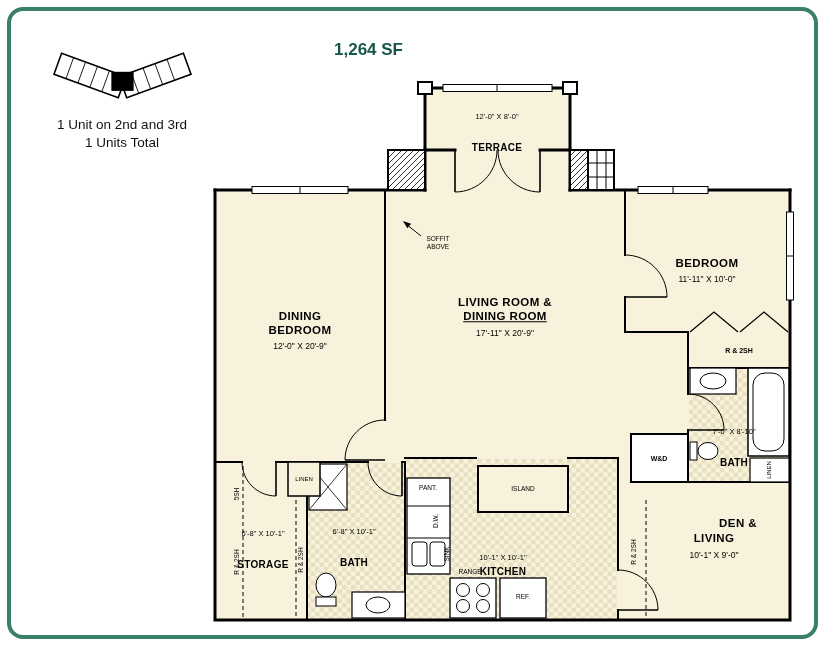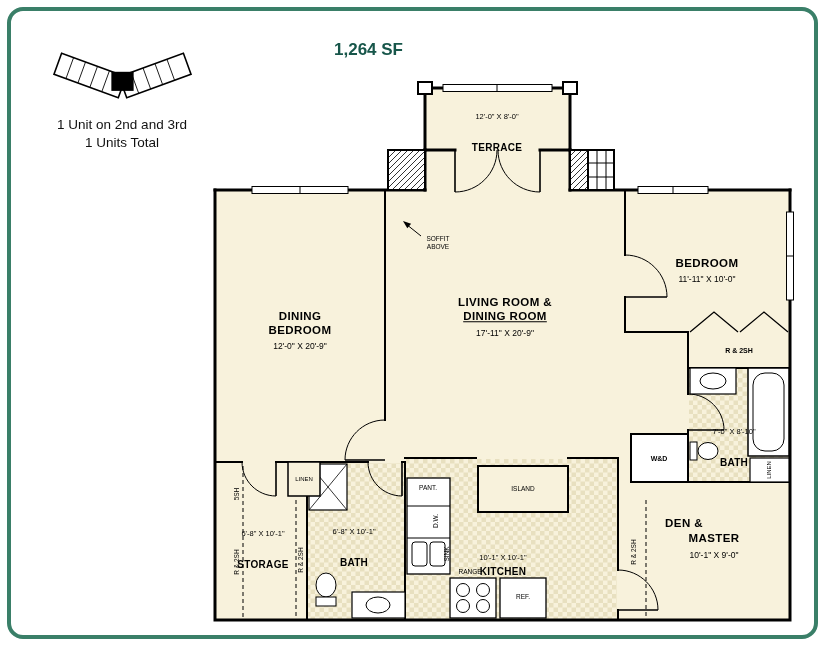--- a/index.html
+++ b/index.html
@@ -178,22 +178,22 @@
   <div class="lbl room" style="left:505px;top:303px">LIVING ROOM &amp;</div>
   <div class="lbl room underline" style="left:505px;top:317px">DINING ROOM</div>
   <div class="lbl dims" style="left:505px;top:333px">17'-11" X 20'-9"</div>
 
   <div class="lbl room" style="left:707px;top:264px">BEDROOM</div>
   <div class="lbl dims" style="left:707px;top:279px">11'-11" X 10'-0"</div>
 
   <div class="lbl room-sm" style="left:734px;top:419px">BATH</div>
   <div class="lbl dims-sm" style="left:734px;top:432px">7'-0" X 8'-10"</div>
 
-  <div class="lbl room" style="left:684px;top:524px">DEN &amp;</div>
-  <div class="lbl room" style="left:714px;top:539px">MASTER</div>
+  <div class="lbl room" style="left:738px;top:524px">DEN &amp;</div>
+  <div class="lbl room" style="left:714px;top:539px">LIVING</div>
   <div class="lbl dims" style="left:714px;top:555px">10'-1" X 9'-0"</div>
 
   <div class="lbl room-sm" style="left:503px;top:528px">KITCHEN</div>
   <div class="lbl dims-sm" style="left:503px;top:558px">10'-1" X 10'-1"</div>
 
   <div class="lbl room-sm" style="left:354px;top:519px">BATH</div>
   <div class="lbl dims-sm" style="left:354px;top:532px">6'-8" X 10'-1"</div>
 
   <div class="lbl room-sm" style="left:263px;top:521px">STORAGE</div>
   <div class="lbl dims-sm" style="left:263px;top:534px">6'-8" X 10'-1"</div>

